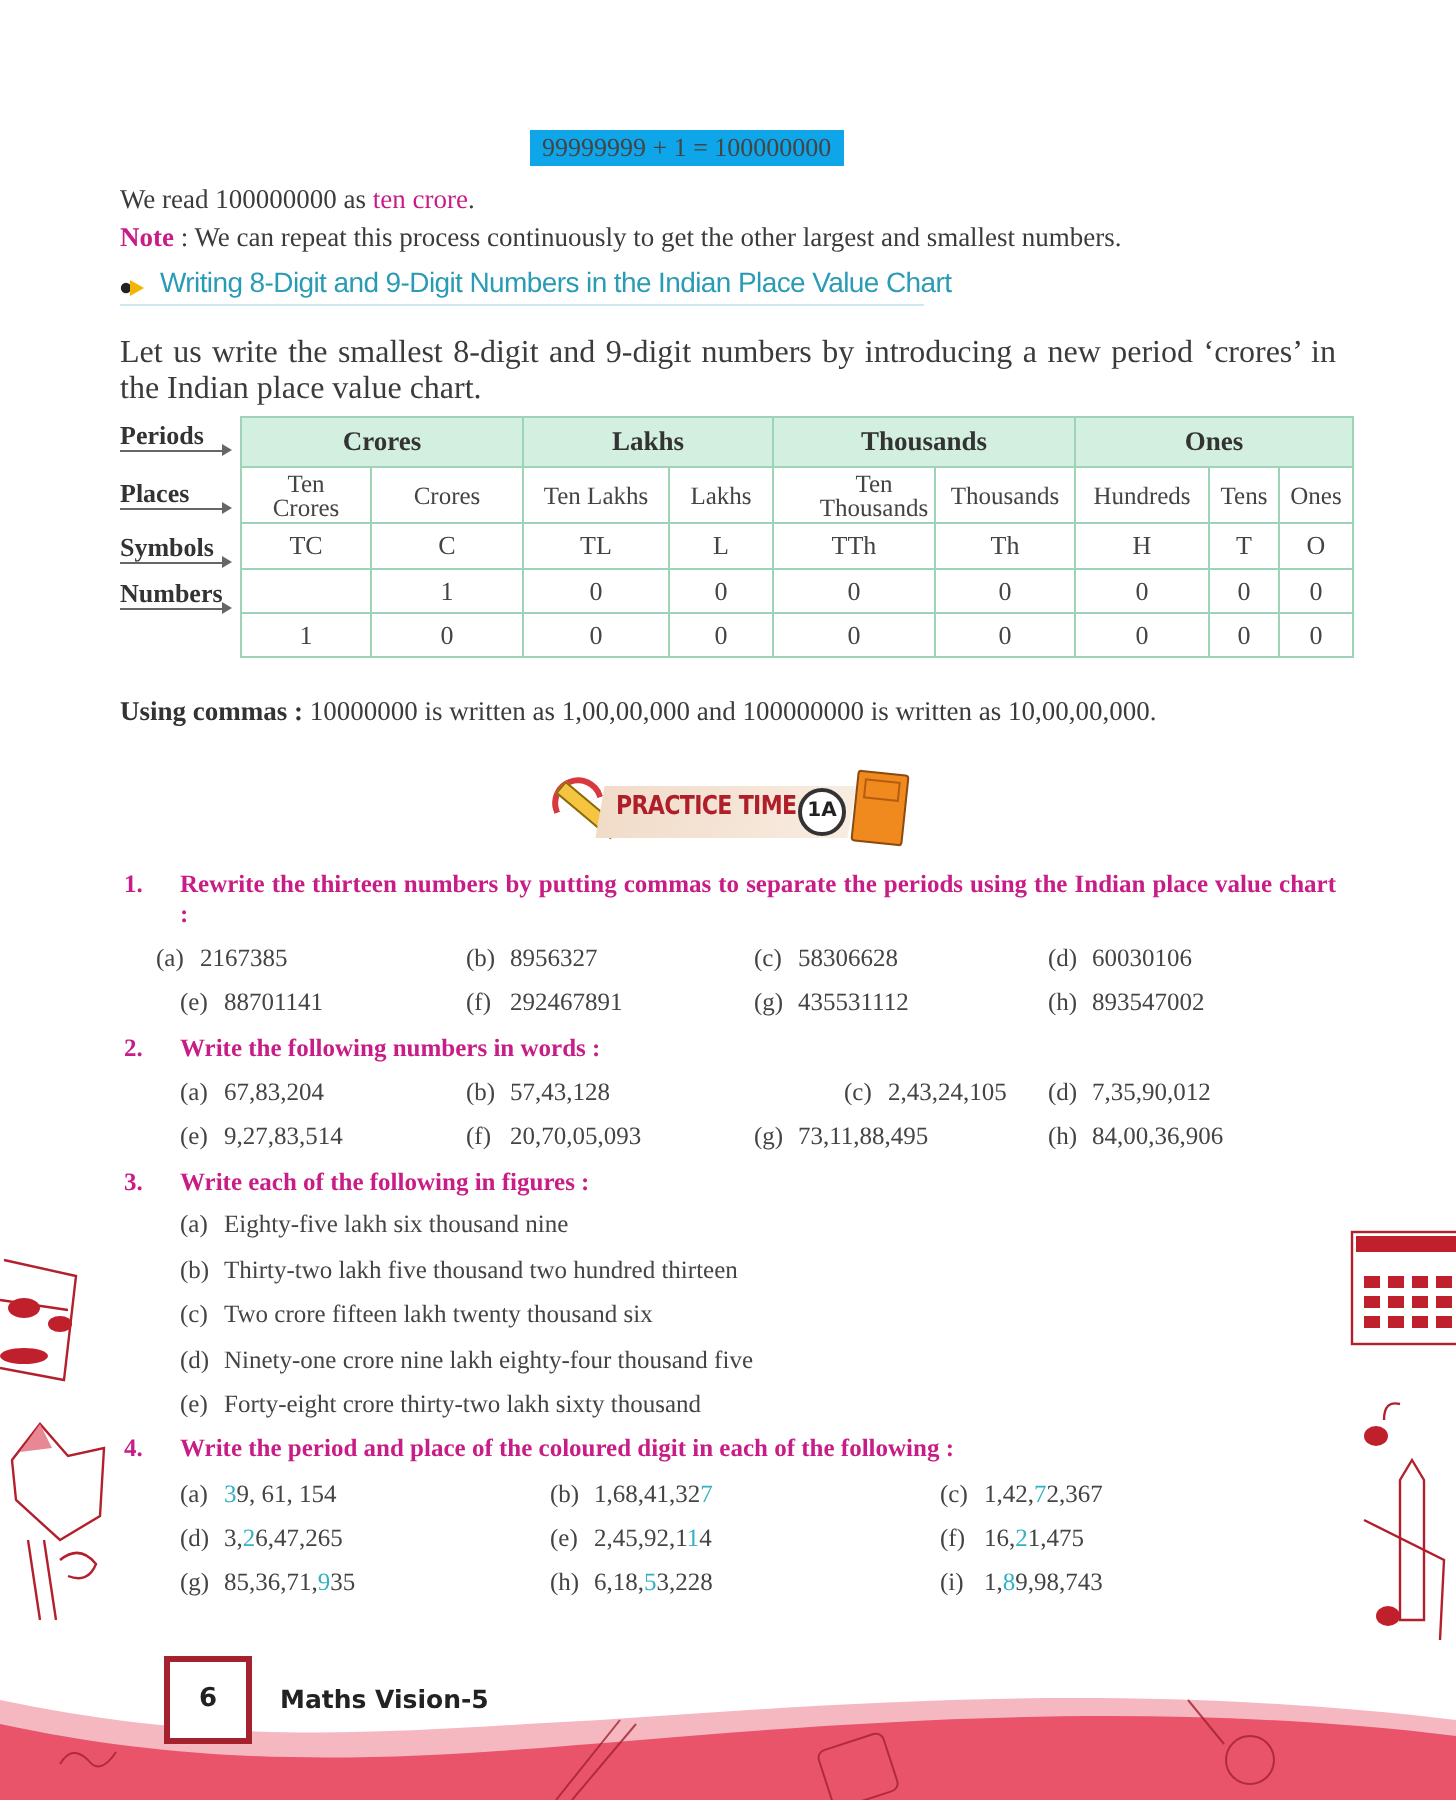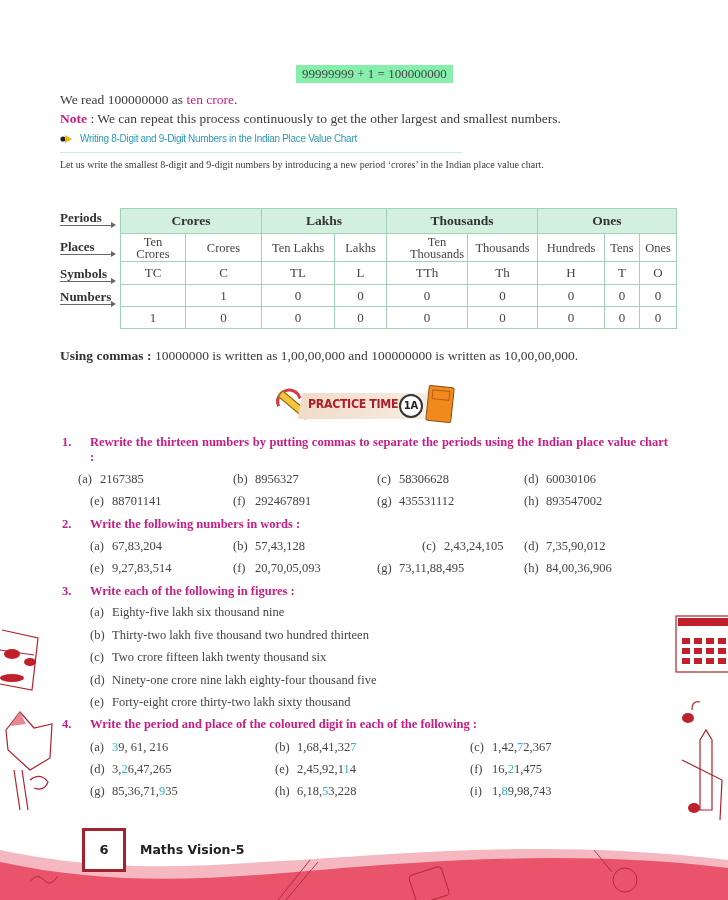--- a/index.html
+++ b/index.html
@@ -1,25 +1,25 @@
 <!DOCTYPE html>
 <html><head>
 <meta charset="utf-8">
 <style>
   * { box-sizing: border-box; margin: 0; padding: 0; }
   html, body { width: 728px; height: 900px; background: #ffffff; overflow: hidden; }
   body { position: relative; font-family: "DejaVu Serif", "Liberation Serif", serif; color: #3a3a3a; }
   .page { position: absolute; left: 0; top: 0; width: 728px; height: 900px; }
   .p { position: absolute; left: 60px; font-family: "Liberation Serif", serif; font-size: 13.5px; color: #3b3b3b; white-space: nowrap; }
-  .eq { position: absolute; left: 296px; top: 65px; background: #86efac; padding: 1px 6px; font-family: "Liberation Serif", serif; font-size: 13px; color: #444; }
+  .eq { position: absolute; left: 265px; top: 65px; background: #0ea5e9; padding: 1px 6px; font-family: "Liberation Serif", serif; font-size: 13px; color: #444; }
   .magenta { color: #c81c86; }
   .note { color: #c81c86; font-weight: bold; }
-  .sec-head { position: absolute; left: 60px; top: 133px; font-family: "Liberation Sans", sans-serif; font-size: 10px; color: #2a9bb5; letter-spacing: -0.3px; display: flex; align-items: center; gap: 6px; }
+  .sec-head { position: absolute; left: 60px; top: 133px; font-family: "Liberation Sans", sans-serif; font-size: 14px; color: #2a9bb5; letter-spacing: -0.3px; display: flex; align-items: center; gap: 6px; }
   .sec-head .bullet { display: inline-block; width: 14px; height: 10px; position: relative; }
-  .intro { position: absolute; left: 60px; top: 156px; width: 608px; font-family: "Liberation Serif", serif; font-size: 10px; line-height: 18px; text-align: justify; color: #3b3b3b; }
+  .intro { position: absolute; left: 60px; top: 168px; width: 608px; font-family: "Liberation Serif", serif; font-size: 16px; line-height: 18px; text-align: justify; color: #3b3b3b; }
 
   
   .row-labels { position: absolute; left: 60px; top: 208px; width: 60px; }
   .row-label { position: absolute; left: 0; font-family: "Liberation Serif", serif; font-weight: bold; font-size: 13px; color: #333; }
   .row-label .arrow { position: absolute; left: 0; top: 15px; width: 54px; height: 1px; background: #666; }
   .row-label .arrow::after { content: ""; position: absolute; right: -2px; top: -3px; border-left: 5px solid #666; border-top: 3.5px solid transparent; border-bottom: 3.5px solid transparent; }
   table.pv { position: absolute; left: 120px; top: 208px; border-collapse: collapse; font-family: "Liberation Serif", serif; font-size: 13px; color: #444; }
   table.pv td, table.pv th { border: 1.4px solid #9fd3b8; text-align: center; padding: 0; }
   table.pv th { background: #d3efdf; font-weight: bold; font-size: 13.5px; color: #333; height: 25px; }
   table.pv tr.places td { height: 28px; line-height: 12px; font-size: 12.5px; }
@@ -205,21 +205,21 @@
       <div class="opt" style="left: 90px; top: 650px;"><span class="lbl">(c)</span><span>Two crore fifteen lakh twenty thousand six</span></div>
       <div class="opt" style="left: 90px; top: 672.5px;"><span class="lbl">(d)</span><span>Ninety-one crore nine lakh eighty-four thousand five</span></div>
       <div class="opt" style="left: 90px; top: 695px;"><span class="lbl">(e)</span><span>Forty-eight crore thirty-two lakh sixty thousand</span></div>
     </div>
 
   <div class="q" style="top:717px;">
     <span class="qn">4.</span>
     <span class="qt">Write the period and place of the coloured digit in each of the following :</span>
   </div>
   <div id="q4-opts">
-      <div class="opt" style="left: 90px; top: 740px;"><span class="lbl">(a)</span><span></span><span class="hl">3</span><span>9, 61, 216</span></div>
+      <div class="opt" style="left: 90px; top: 740px;"><span class="lbl">(a)</span><span></span><span class="hl">3</span><span>9, 61, 154</span></div>
       <div class="opt" style="left: 275px; top: 740px;"><span class="lbl">(b)</span><span>1,68,41,32</span><span class="hl">7</span><span></span></div>
       <div class="opt" style="left: 470px; top: 740px;"><span class="lbl">(c)</span><span>1,42,</span><span class="hl">7</span><span>2,367</span></div>
       <div class="opt" style="left: 90px; top: 762px;"><span class="lbl">(d)</span><span>3,</span><span class="hl">2</span><span>6,47,265</span></div>
       <div class="opt" style="left: 275px; top: 762px;"><span class="lbl">(e)</span><span>2,45,92,1</span><span class="hl">1</span><span>4</span></div>
       <div class="opt" style="left: 470px; top: 762px;"><span class="lbl">(f)</span><span>16,</span><span class="hl">2</span><span>1,475</span></div>
       <div class="opt" style="left: 90px; top: 784px;"><span class="lbl">(g)</span><span>85,36,71,</span><span class="hl">9</span><span>35</span></div>
       <div class="opt" style="left: 275px; top: 784px;"><span class="lbl">(h)</span><span>6,18,</span><span class="hl">5</span><span>3,228</span></div>
       <div class="opt" style="left: 470px; top: 784px;"><span class="lbl">(i)</span><span>1,</span><span class="hl">8</span><span>9,98,743</span></div>
     </div>
 

